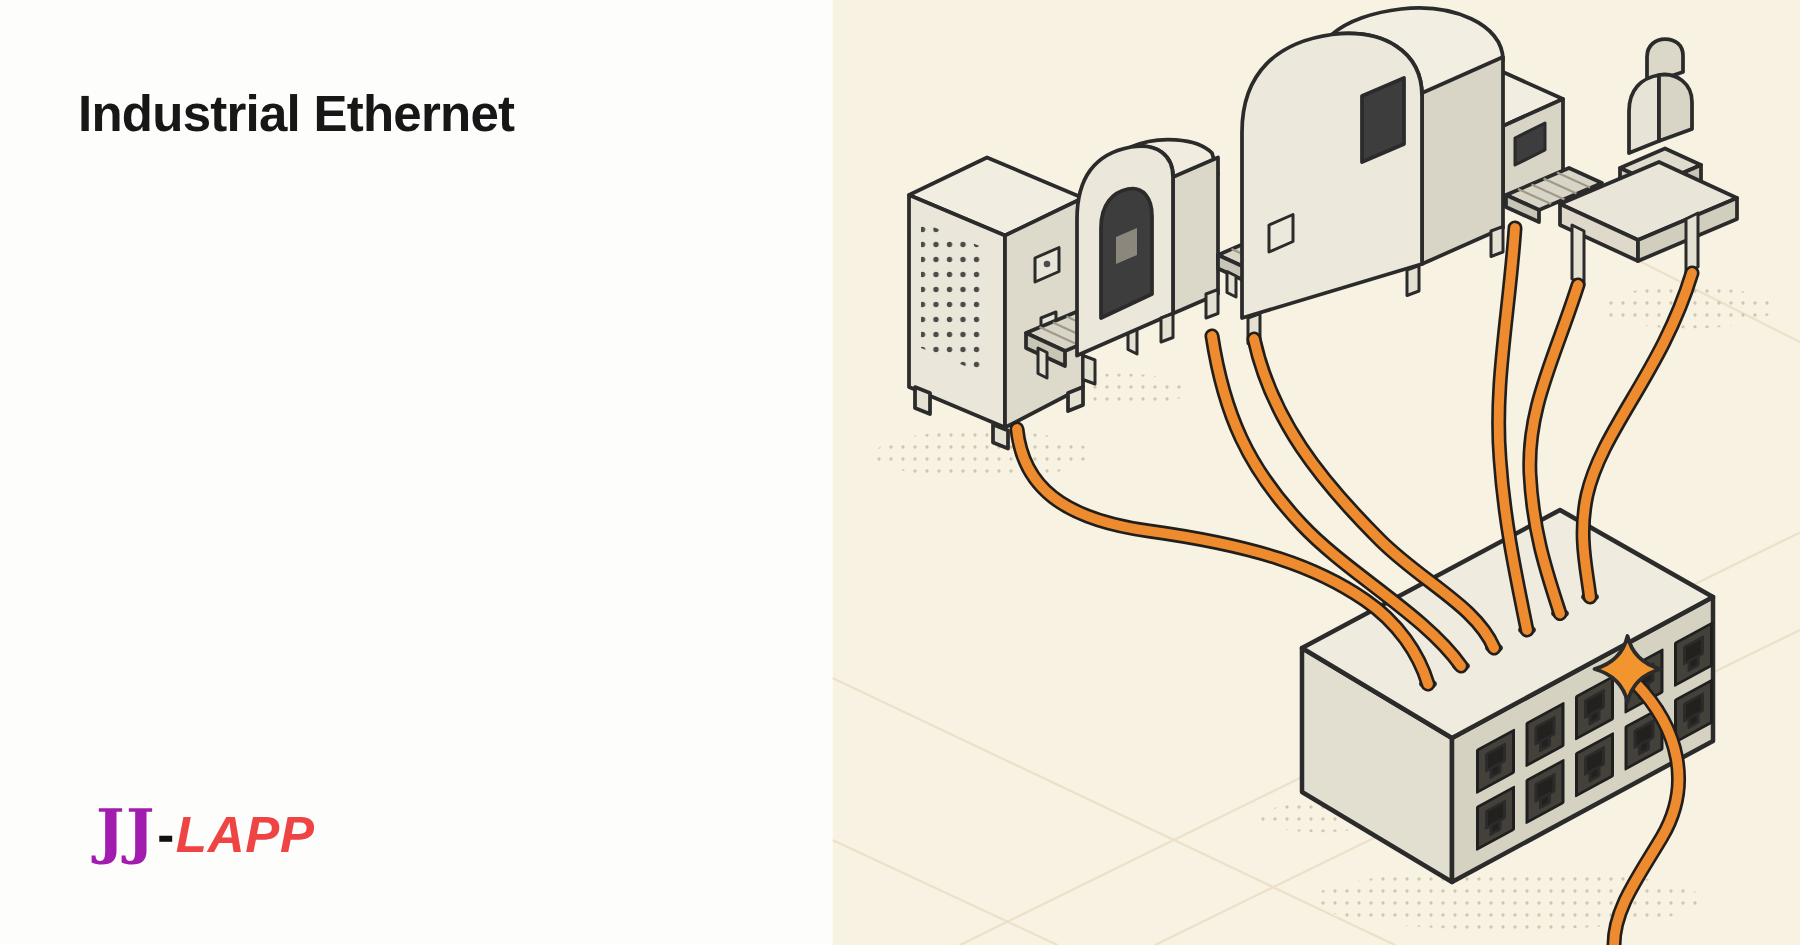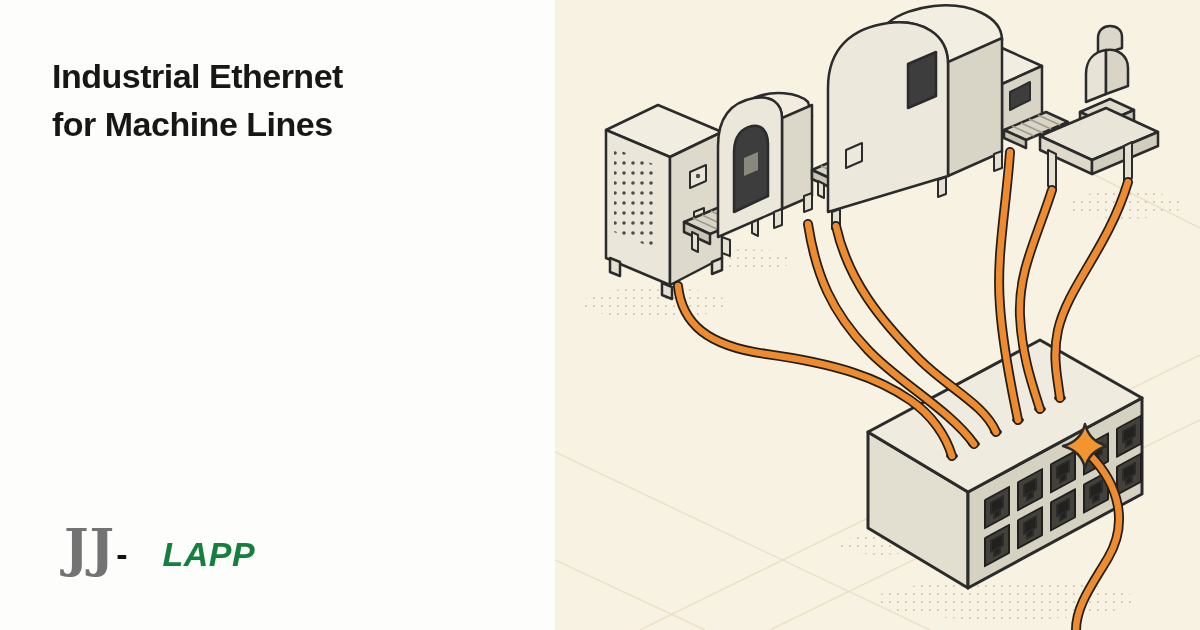--- a/index.html
+++ b/index.html
@@ -18,42 +18,41 @@
     letter-spacing: -0.5px; color: #171717;
   }
   .title .line { display: block; }
 
   .logo {
     position: absolute; left: 64px; bottom: 52px;
     display: flex; align-items: baseline; white-space: nowrap;
   }
   .logo .jj {
     font-family: "DejaVu Serif", serif;
-    font-size: 52px; font-weight: 700; color: #737373; letter-spacing: 1px;
+    font-size: 40px; font-weight: 700; color: #a21caf; letter-spacing: 1px;
   }
   .logo .hyphen {
     font-size: 34px; font-weight: 800; color: #111111; margin: 0 1px;
   }
   .logo .lapp {
     font-size: 34px; font-weight: 800; font-style: italic;
-    color: #15803d; letter-spacing: 0.5px; margin-left: 34px;
+    color: #ef4444; letter-spacing: 0.5px;
   }
 
   .right-panel { width: 645px; height: 630px; flex: 0 0 645px; position: relative; }
   .right-panel svg { display: block; }
 </style>
 </head>
 <body>
 
 <div class="card">
 
   <div class="left-panel">
     <h1 class="title">
       <span class="line">Industrial Ethernet</span>
-      <span class="line">for Machine Lines</span>
     </h1>
     <div class="logo">
       <span class="jj">JJ</span>
       <span class="hyphen">-</span>
       <span class="lapp">LAPP</span>
     </div>
   </div>
 
   <div class="right-panel">
     <svg width="645" height="630" viewBox="555 0 645 630">

